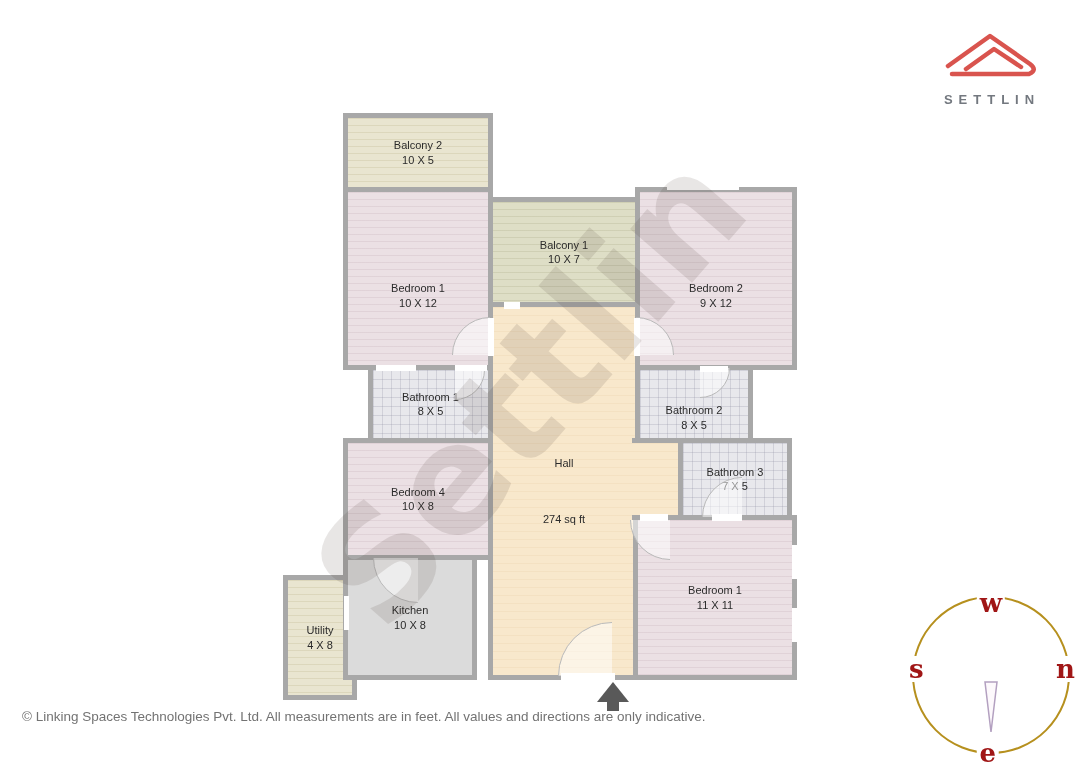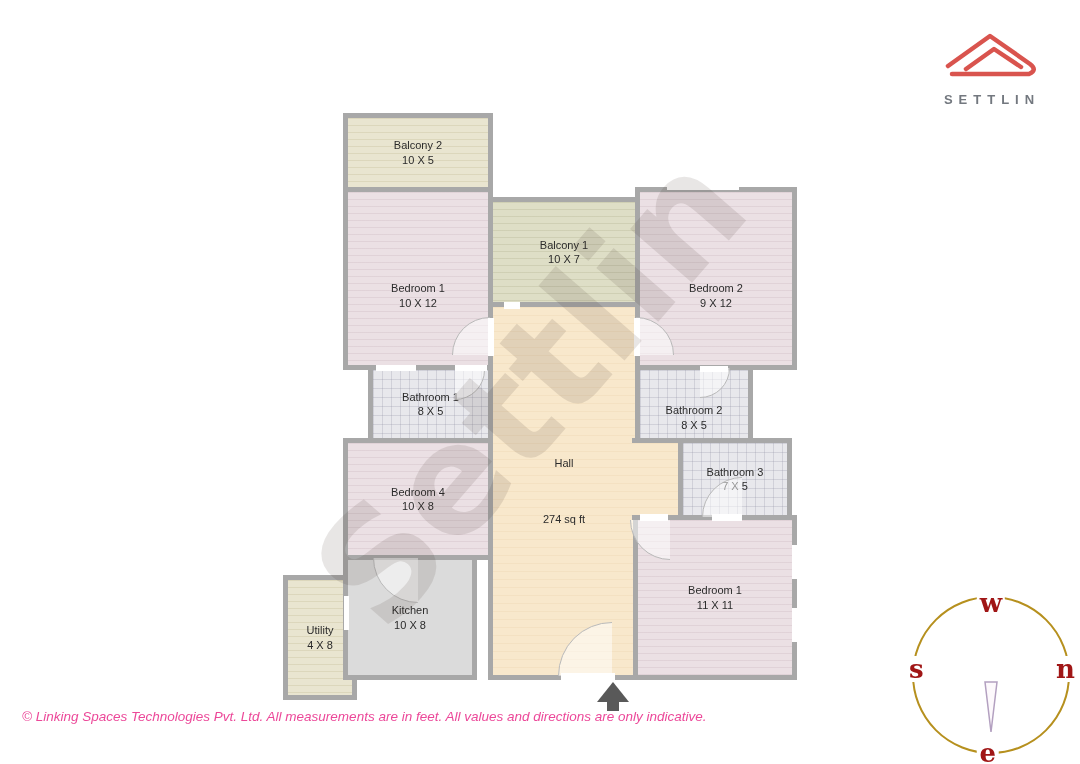--- a/index.html
+++ b/index.html
@@ -71,21 +71,21 @@
   #compass .pt{
     position:absolute;font-family:"DejaVu Serif", serif;font-weight:bold;
     font-size:26px;color:#a01616;background:#fff;padding:0 3px;line-height:1;
   }
   .c-top{top:-6px;left:50%;transform:translateX(-50%);}
   .c-left{left:-6px;top:46%;transform:translateY(-50%);}
   .c-right{right:-8px;top:46%;transform:translateY(-50%);}
   .c-bottom{bottom:-12px;left:48%;transform:translateX(-50%);}
   
   #footer{
-    position:absolute;left:22px;top:709px;font-size:13.5px;color:#ec4899;z-index:3;font-style:italic;
+    position:absolute;left:22px;top:709px;font-size:13.5px;color:#737373;z-index:3;
   }
 </style>
 </head>
 <body>
 
 <div id="plan">
     <div class="room fill-balcony" style="left: 343px; top: 113px; width: 150px; height: 79px;">
       <span class="room-name">Balcony 2</span>
       <span class="room-dims">10 X 5</span>
     </div>

